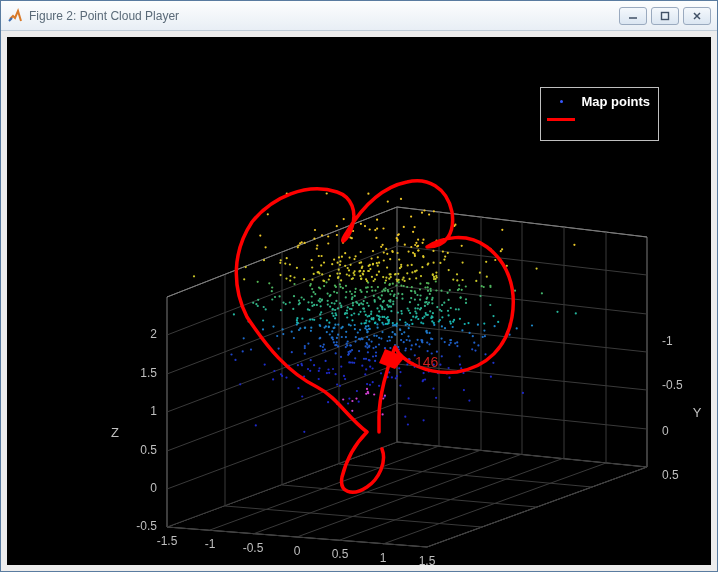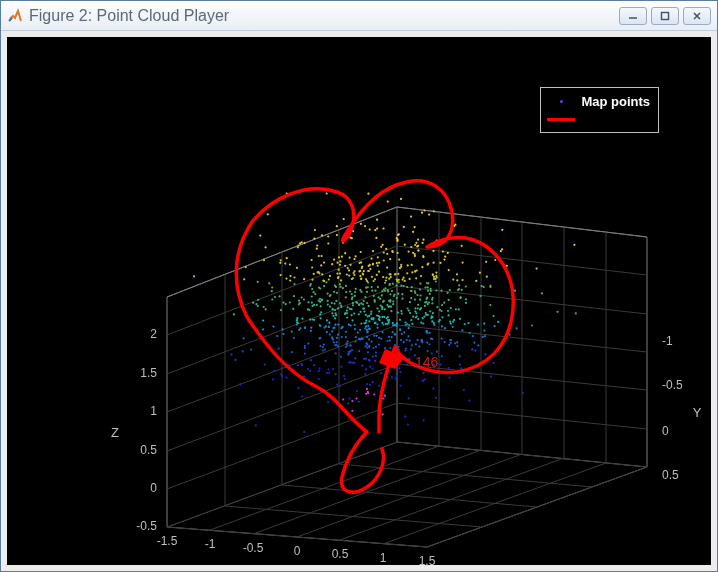--- a/index.html
+++ b/index.html
@@ -26,21 +26,21 @@
     align-items: center;
     padding: 0 6px;
     gap: 6px;
   }
   .titlebar .app-icon {
     width: 16px; height: 16px;
     display: flex; align-items:center; justify-content:center;
   }
   .titlebar .title {
     flex: 1;
-    font-size: 16px;
+    font-size: 12px;
     color: #5a6a78;
   }
   .winbtns { display:flex; gap:4px; }
   .winbtn {
     width: 28px; height: 18px;
     border: 1px solid #9aaabf;
     border-radius: 3px;
     background: linear-gradient(to bottom,#f4f8fc,#dbe6f2);
     display:flex; align-items:center; justify-content:center;
     color:#415166; font-size:10px;
@@ -58,21 +58,21 @@
     background:#000;
     position:relative;
     overflow:hidden;
   }
   
   .legend {
     position:absolute;
     top:50px; right:52px;
     background:#000;
     border:1px solid #bfbfbf;
-    padding:4px 8px 4px 6px;
+    padding:4px 8px 12px 6px;
     color:#fff;
     font-size:13px;
     font-weight:bold;
     font-family: Arial, sans-serif;
   }
   .legend-row { display:flex; align-items:center; gap:6px; height:18px;}
   .legend-swatch-dot {
     width:28px; height:14px; display:flex; align-items:center; justify-content:center;
   }
   .legend-swatch-dot span {

